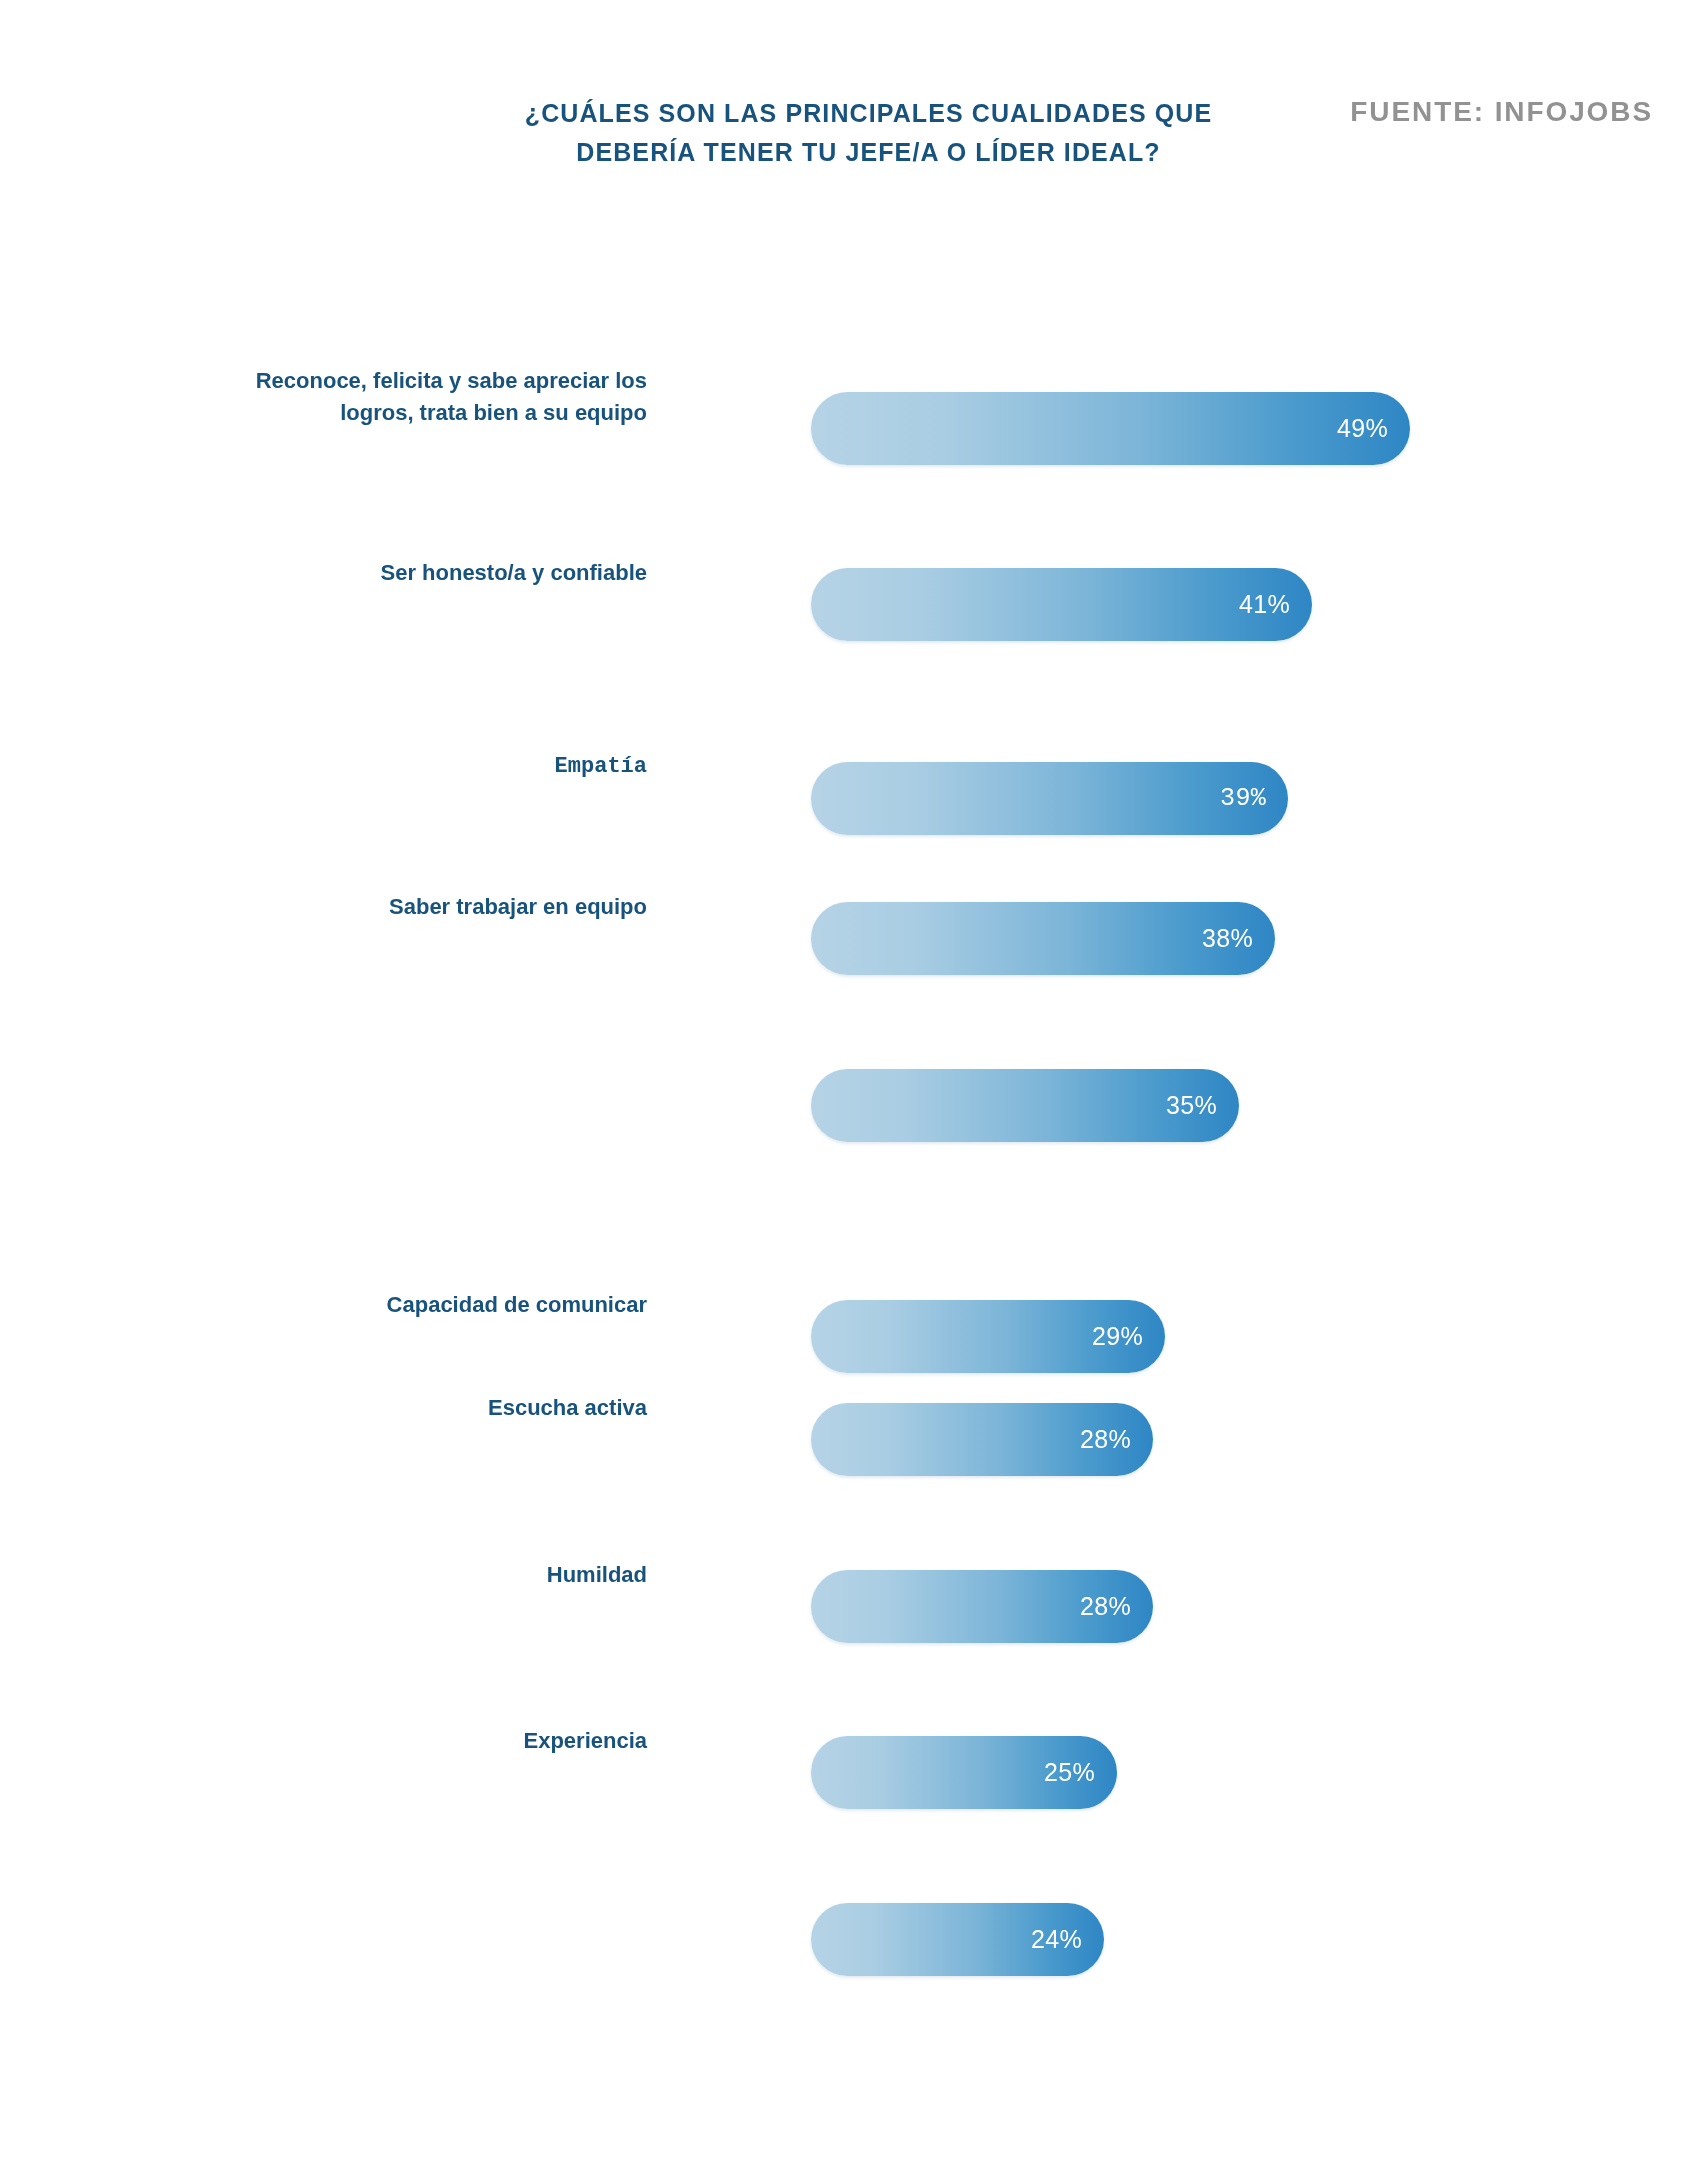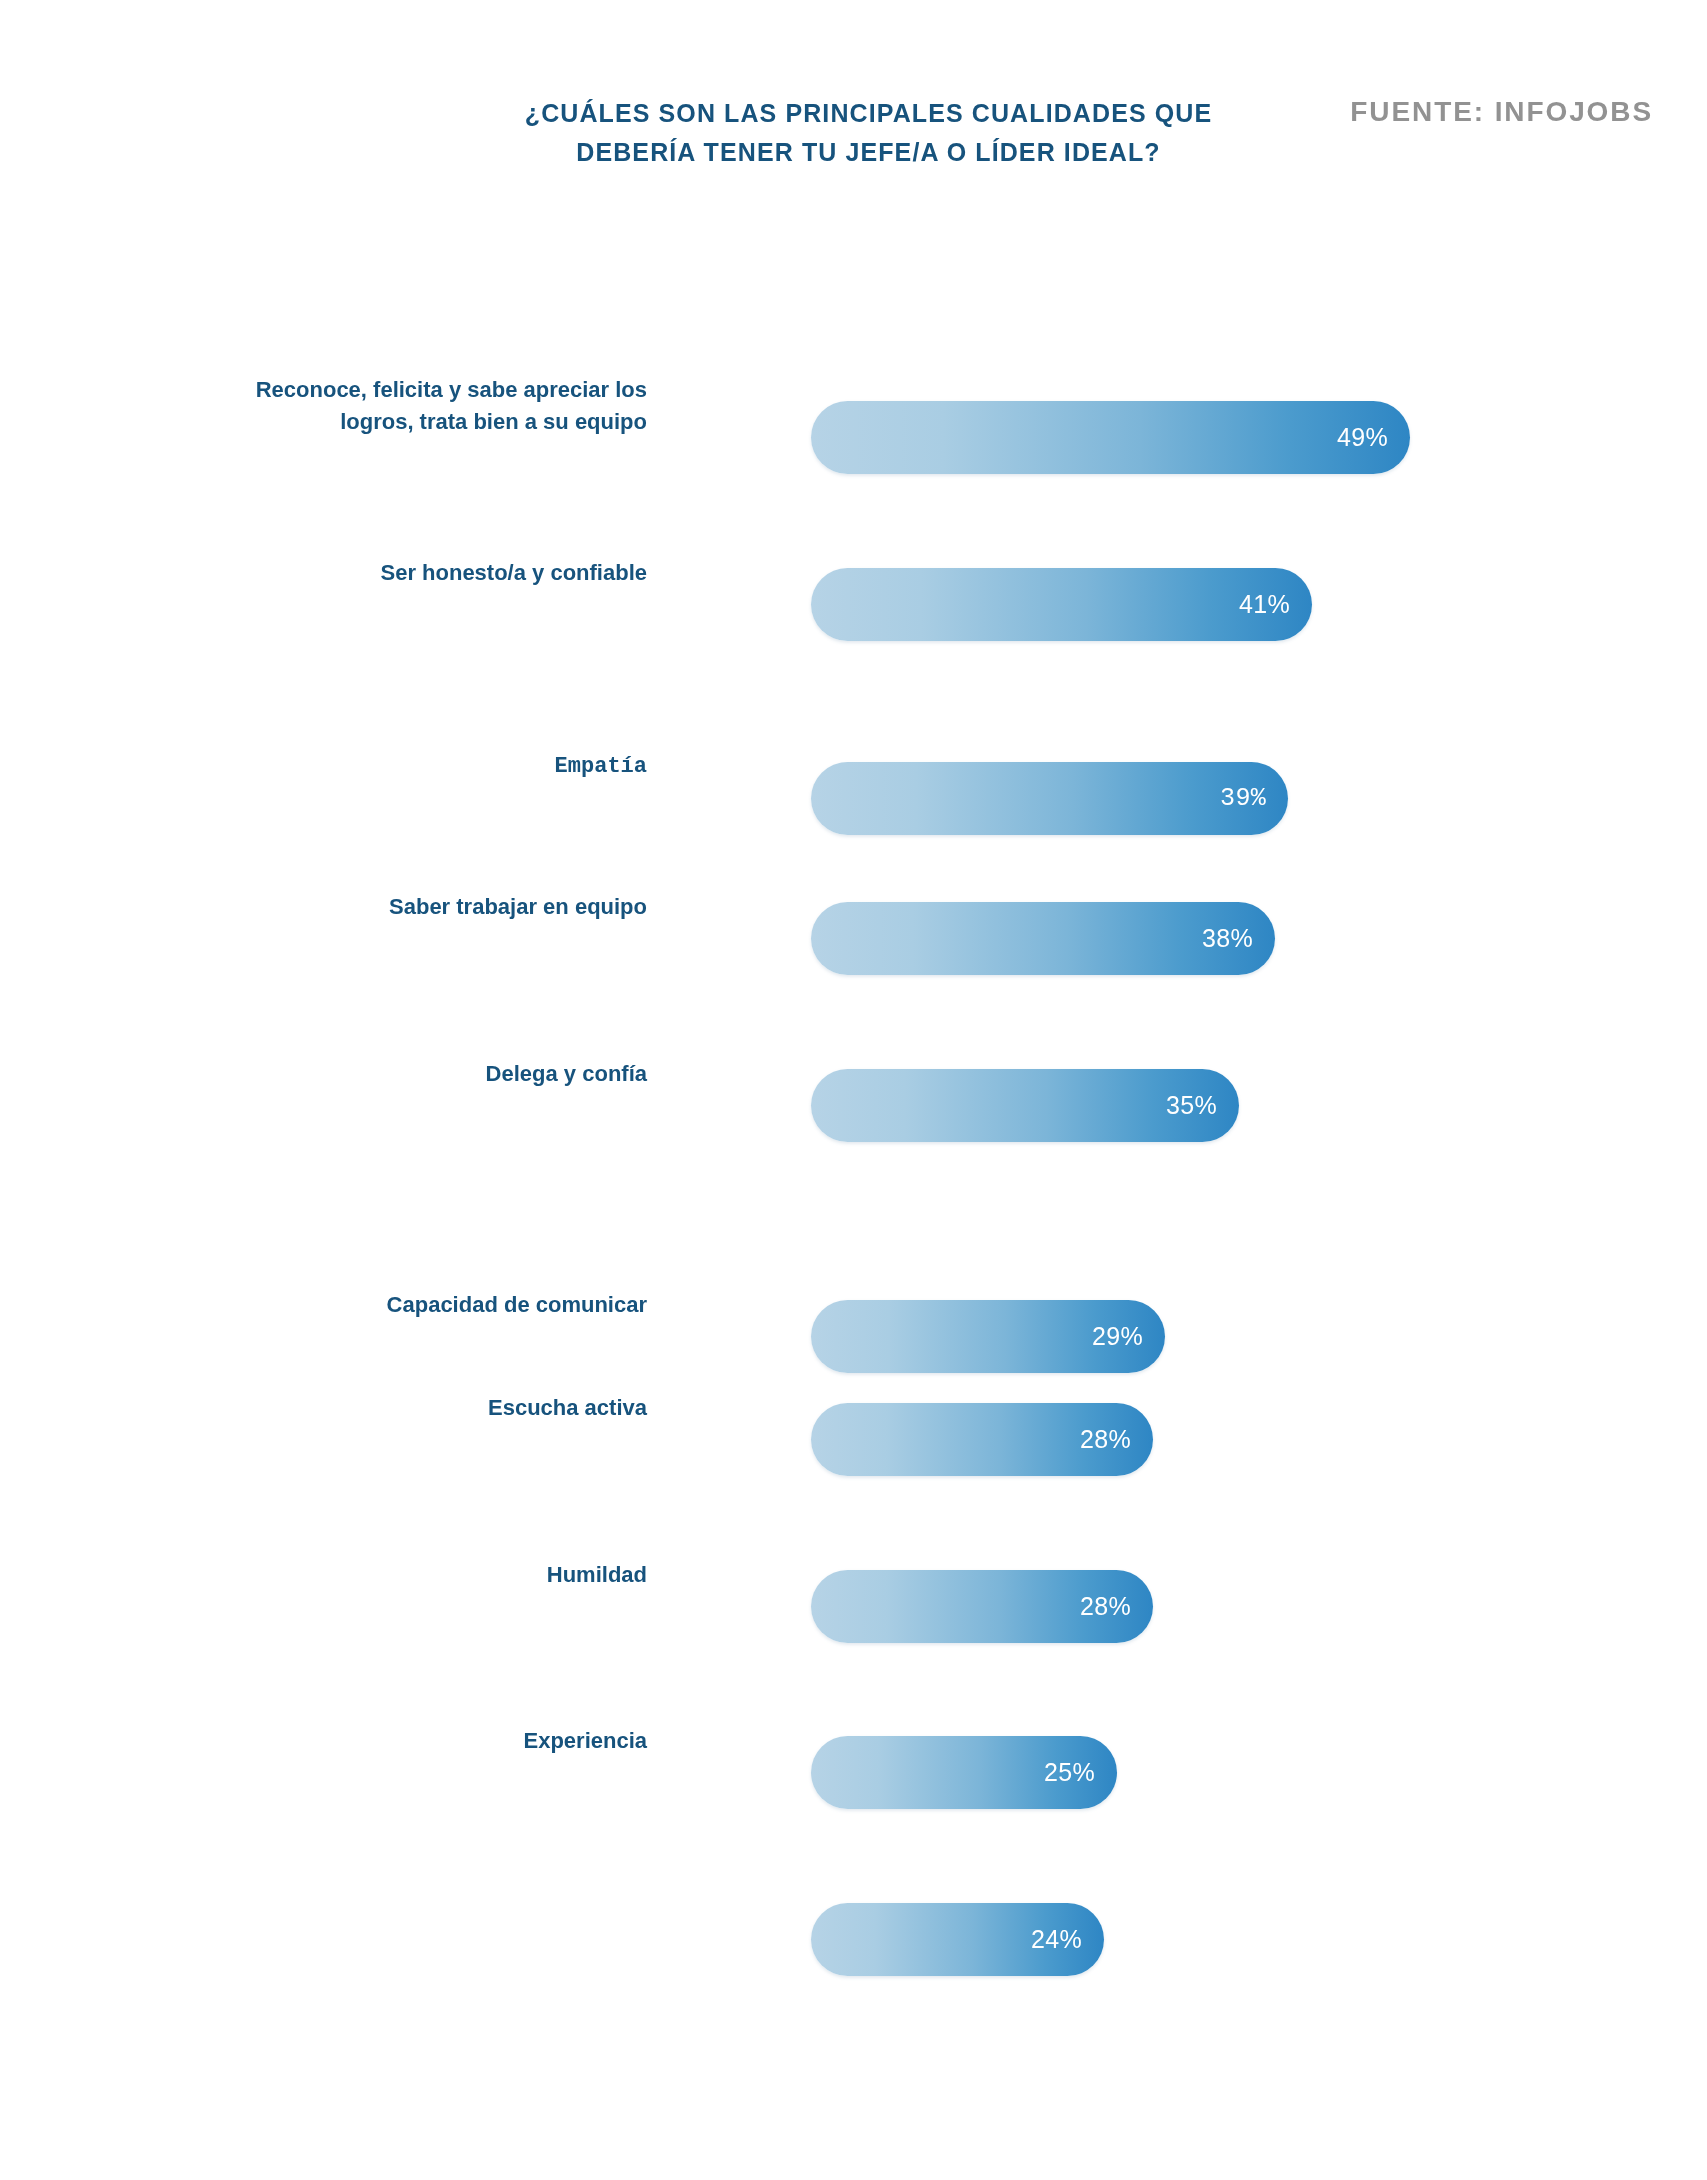--- a/index.html
+++ b/index.html
@@ -125,21 +125,21 @@
 
 <div class="page">
 
   <div class="header">
     <div class="chart-title">¿CUÁLES SON LAS PRINCIPALES CUALIDADES QUE
 DEBERÍA TENER TU JEFE/A O LÍDER IDEAL?</div>
     <div class="source-label">FUENTE: INFOJOBS</div>
   </div>
 
   <div class="plot" id="plot">
-      <div class="bar-row" style="top: 369px;">
+      <div class="bar-row" style="top: 360px;">
         <div class="row-label">Reconoce, felicita y sabe apreciar los
 logros, trata bien a su equipo</div>
         <div class="bar-track" style="width: 599px;">
           <div class="bar-fill">
             <span class="bar-value">49%</span>
           </div>
         </div>
       </div>
       <div class="bar-row" style="top: 536px;">
         <div class="row-label">Ser honesto/a y confiable</div>
@@ -159,21 +159,20 @@
       </div>
       <div class="bar-row" style="top: 870px;">
         <div class="row-label">Saber trabajar en equipo</div>
         <div class="bar-track" style="width: 464px;">
           <div class="bar-fill">
             <span class="bar-value">38%</span>
           </div>
         </div>
       </div>
       <div class="bar-row" style="top: 1037px;">
-        <div class="row-label">Delega y confía</div>
         <div class="bar-track" style="width: 428px;">
           <div class="bar-fill">
             <span class="bar-value">35%</span>
           </div>
         </div>
       </div>
       <div class="bar-row" style="top: 1268px;">
         <div class="row-label">Capacidad de comunicar</div>
         <div class="bar-track" style="width: 354px;">
           <div class="bar-fill">

